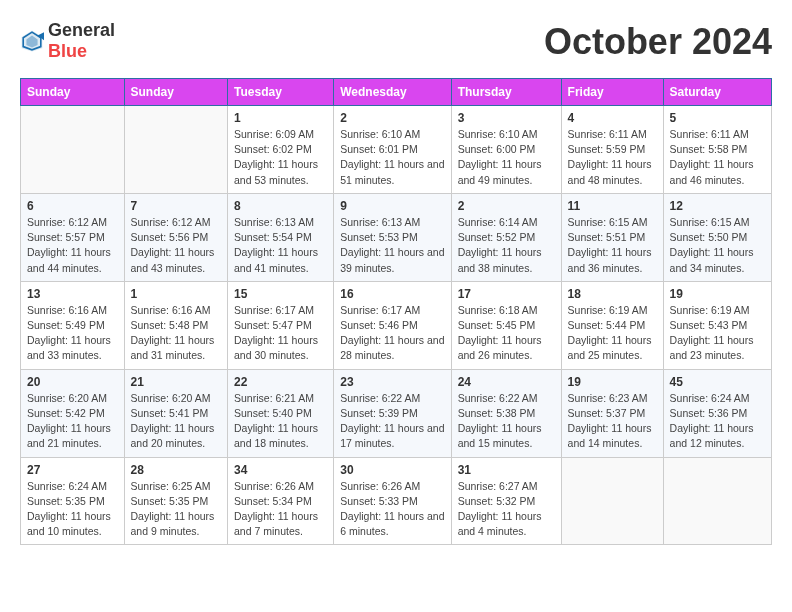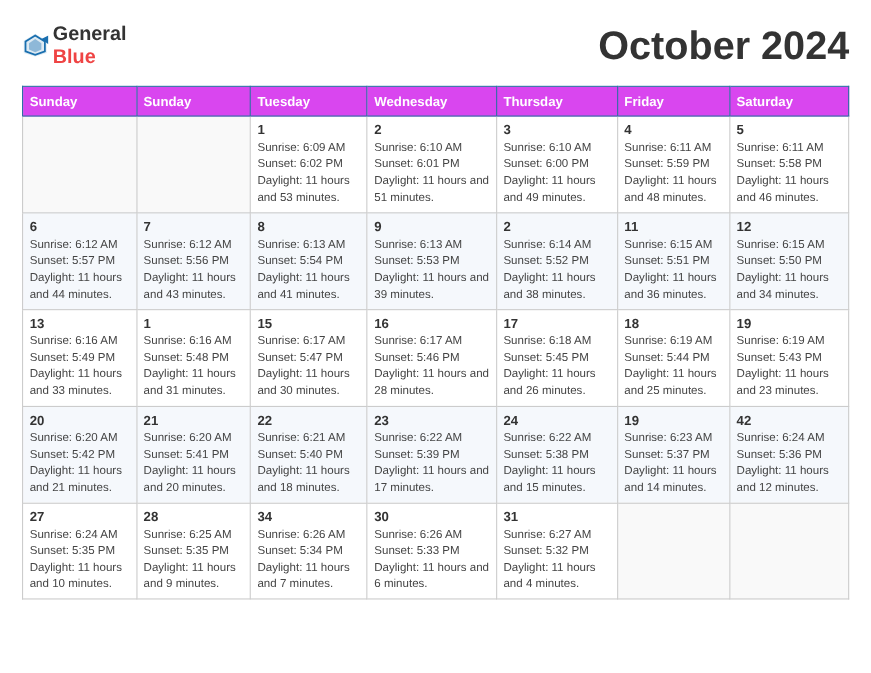--- a/index.html
+++ b/index.html
@@ -216,21 +216,21 @@
         </td>
         <td>
           <span class="day-number">24</span>
           <div class="day-info">Sunrise: 6:22 AM<br>Sunset: 5:38 PM<br>Daylight: 11 hours and 15 minutes.</div>
         </td>
         <td>
           <span class="day-number">19</span>
           <div class="day-info">Sunrise: 6:23 AM<br>Sunset: 5:37 PM<br>Daylight: 11 hours and 14 minutes.</div>
         </td>
         <td>
-          <span class="day-number">42</span>
+          <span class="day-number">45</span>
           <div class="day-info">Sunrise: 6:24 AM<br>Sunset: 5:36 PM<br>Daylight: 11 hours and 12 minutes.</div>
         </td>
       </tr>
       <tr>
         <td>
           <span class="day-number">27</span>
           <div class="day-info">Sunrise: 6:24 AM<br>Sunset: 5:35 PM<br>Daylight: 11 hours and 10 minutes.</div>
         </td>
         <td>
           <span class="day-number">28</span>

